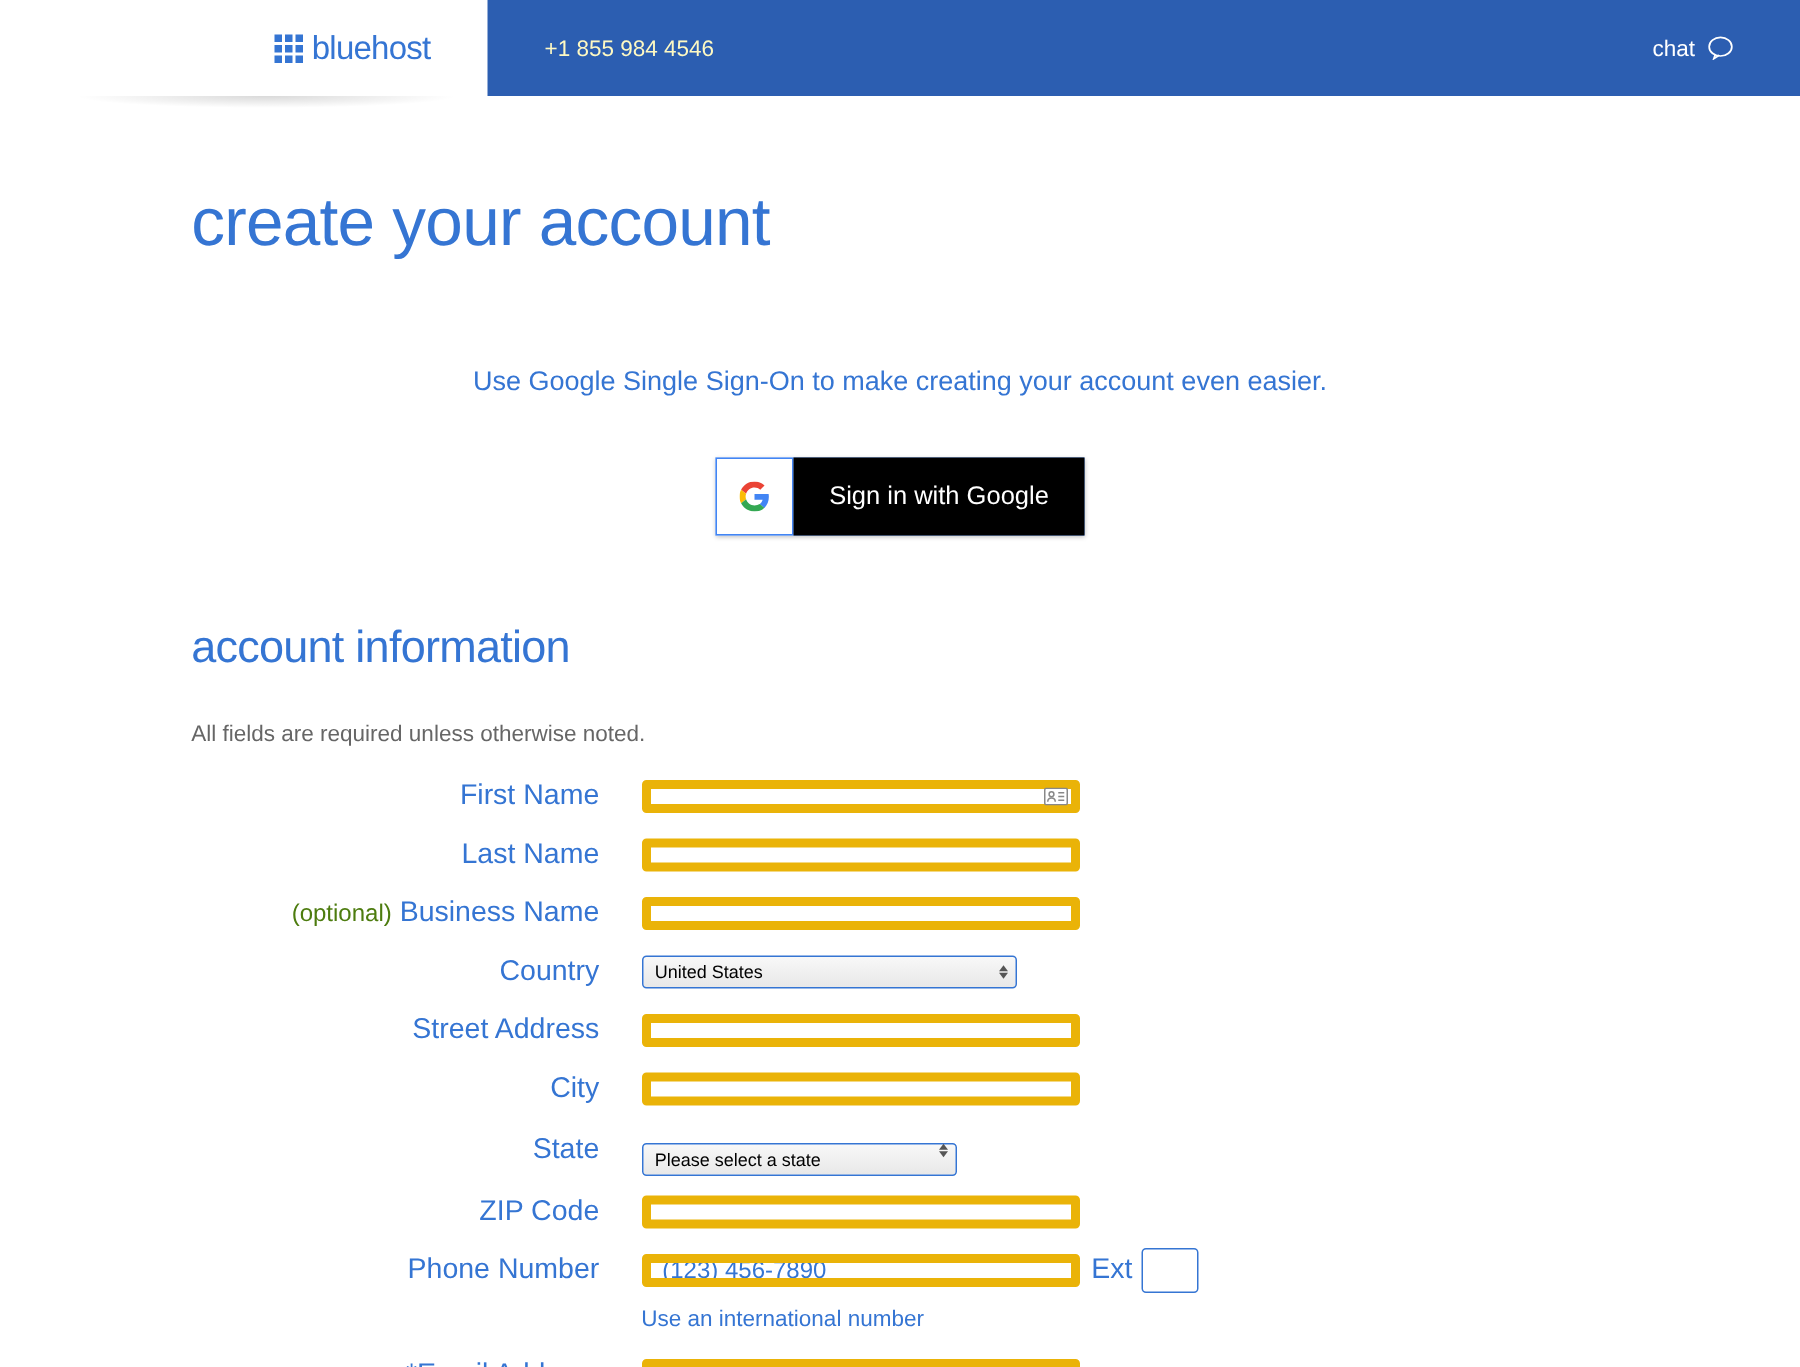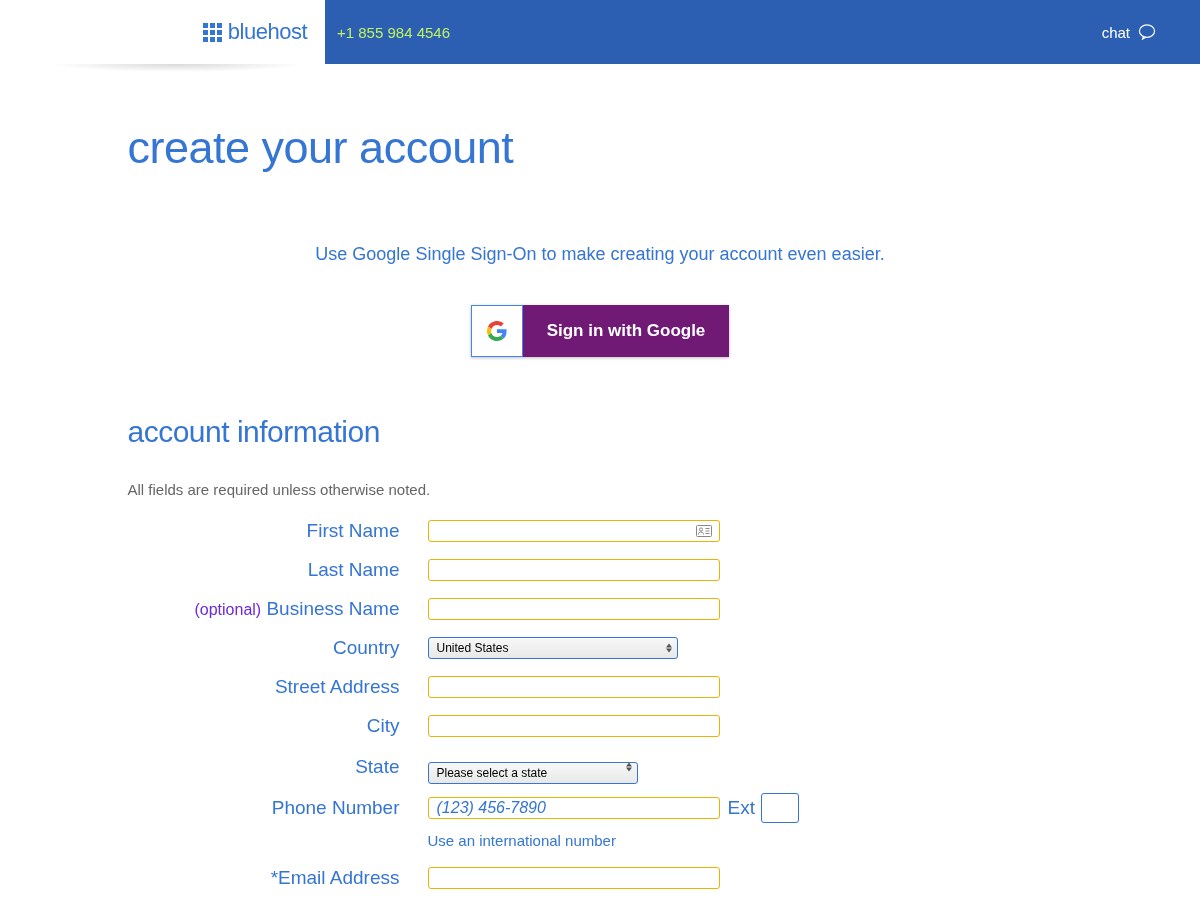--- a/index.html
+++ b/index.html
@@ -21,21 +21,21 @@
       background: #2c5eb1;
     }
     
     .logo-container {
       background: #fff;
       height: 64px;
       width: 325px;
       display: flex;
       align-items: center;
       justify-content: flex-end;
-      padding-right: 18px;
+      padding-right: 38px;
       position: relative;
     }
     
     .logo-shadow {
       position: absolute;
       bottom: -8px;
       left: 50px;
       right: 20px;
       height: 8px;
       background: radial-gradient(ellipse at top, rgba(0,0,0,0.15), transparent 70%);
@@ -62,23 +62,23 @@
     }
     
     .logo-text {
       font-size: 22px;
       color: #3575d3;
       font-weight: 400;
       letter-spacing: -0.5px;
     }
     
     .phone-number {
-      color: #bef264;
+      color: #fef9c3;
       font-size: 15px;
-      padding-left: 12px;
+      padding-left: 38px;
       font-weight: 300;
     }
     
     .header-spacer {
       flex: 1;
     }
     
     .chat-link {
       display: flex;
       align-items: center;
@@ -138,27 +138,27 @@
     .google-icon-box {
       background: #fff;
       width: 52px;
       display: flex;
       align-items: center;
       justify-content: center;
       border: 1px solid #4285f4;
     }
     
     .google-button-text {
-      background: #701a75;
+      background: #000000;
       color: #fff;
       font-size: 17px;
       padding: 16px 24px;
       display: flex;
       align-items: center;
-      font-weight: 700;
+      font-weight: 400;
     }
     
     .section-title {
       font-size: 30px;
       font-weight: 300;
       color: #3575d3;
       margin-bottom: 32px;
       letter-spacing: -0.5px;
     }
     
@@ -179,33 +179,32 @@
     .form-label {
       width: 300px;
       text-align: right;
       padding-right: 28px;
       font-size: 19px;
       color: #3575d3;
       font-weight: 300;
     }
     
     .optional-tag {
-      color: #6d28d9;
+      color: #4d7c0f;
       font-size: 16px;
     }
     
     .form-input {
       width: 292px;
       height: 22px;
-      border: 1px solid #eab308;
+      border: 6px solid #eab308;
       border-radius: 3px;
       padding: 0 8px;
       font-size: 14px;
       background: #fff;
-      font-style: italic;
     }
     
     .form-input.with-icon {
       padding-right: 30px;
     }
     
     .input-wrapper {
       position: relative;
       display: inline-block;
     }
@@ -424,20 +423,24 @@
       <select class="form-select state">
         <option>Please select a state</option>
       </select>
       <span class="select-arrows">
           <span class="up"></span>
           <span class="down"></span>
         </span>
     </span>
   </div>
 
+  <div class="form-row">
+    <label class="form-label">ZIP Code</label>
+    <input type="text" class="form-input" value="" style="">
+  </div>
 
   <div class="form-row">
     <label class="form-label">Phone Number</label>
     <input type="text" class="form-input phone-placeholder" placeholder="(123) 456-7890" style="">
     <span class="ext-label">Ext</span>
     <input type="text" class="ext-input" style="">
   </div>
 
   <div class="form-helper">Use an international number</div>
 

